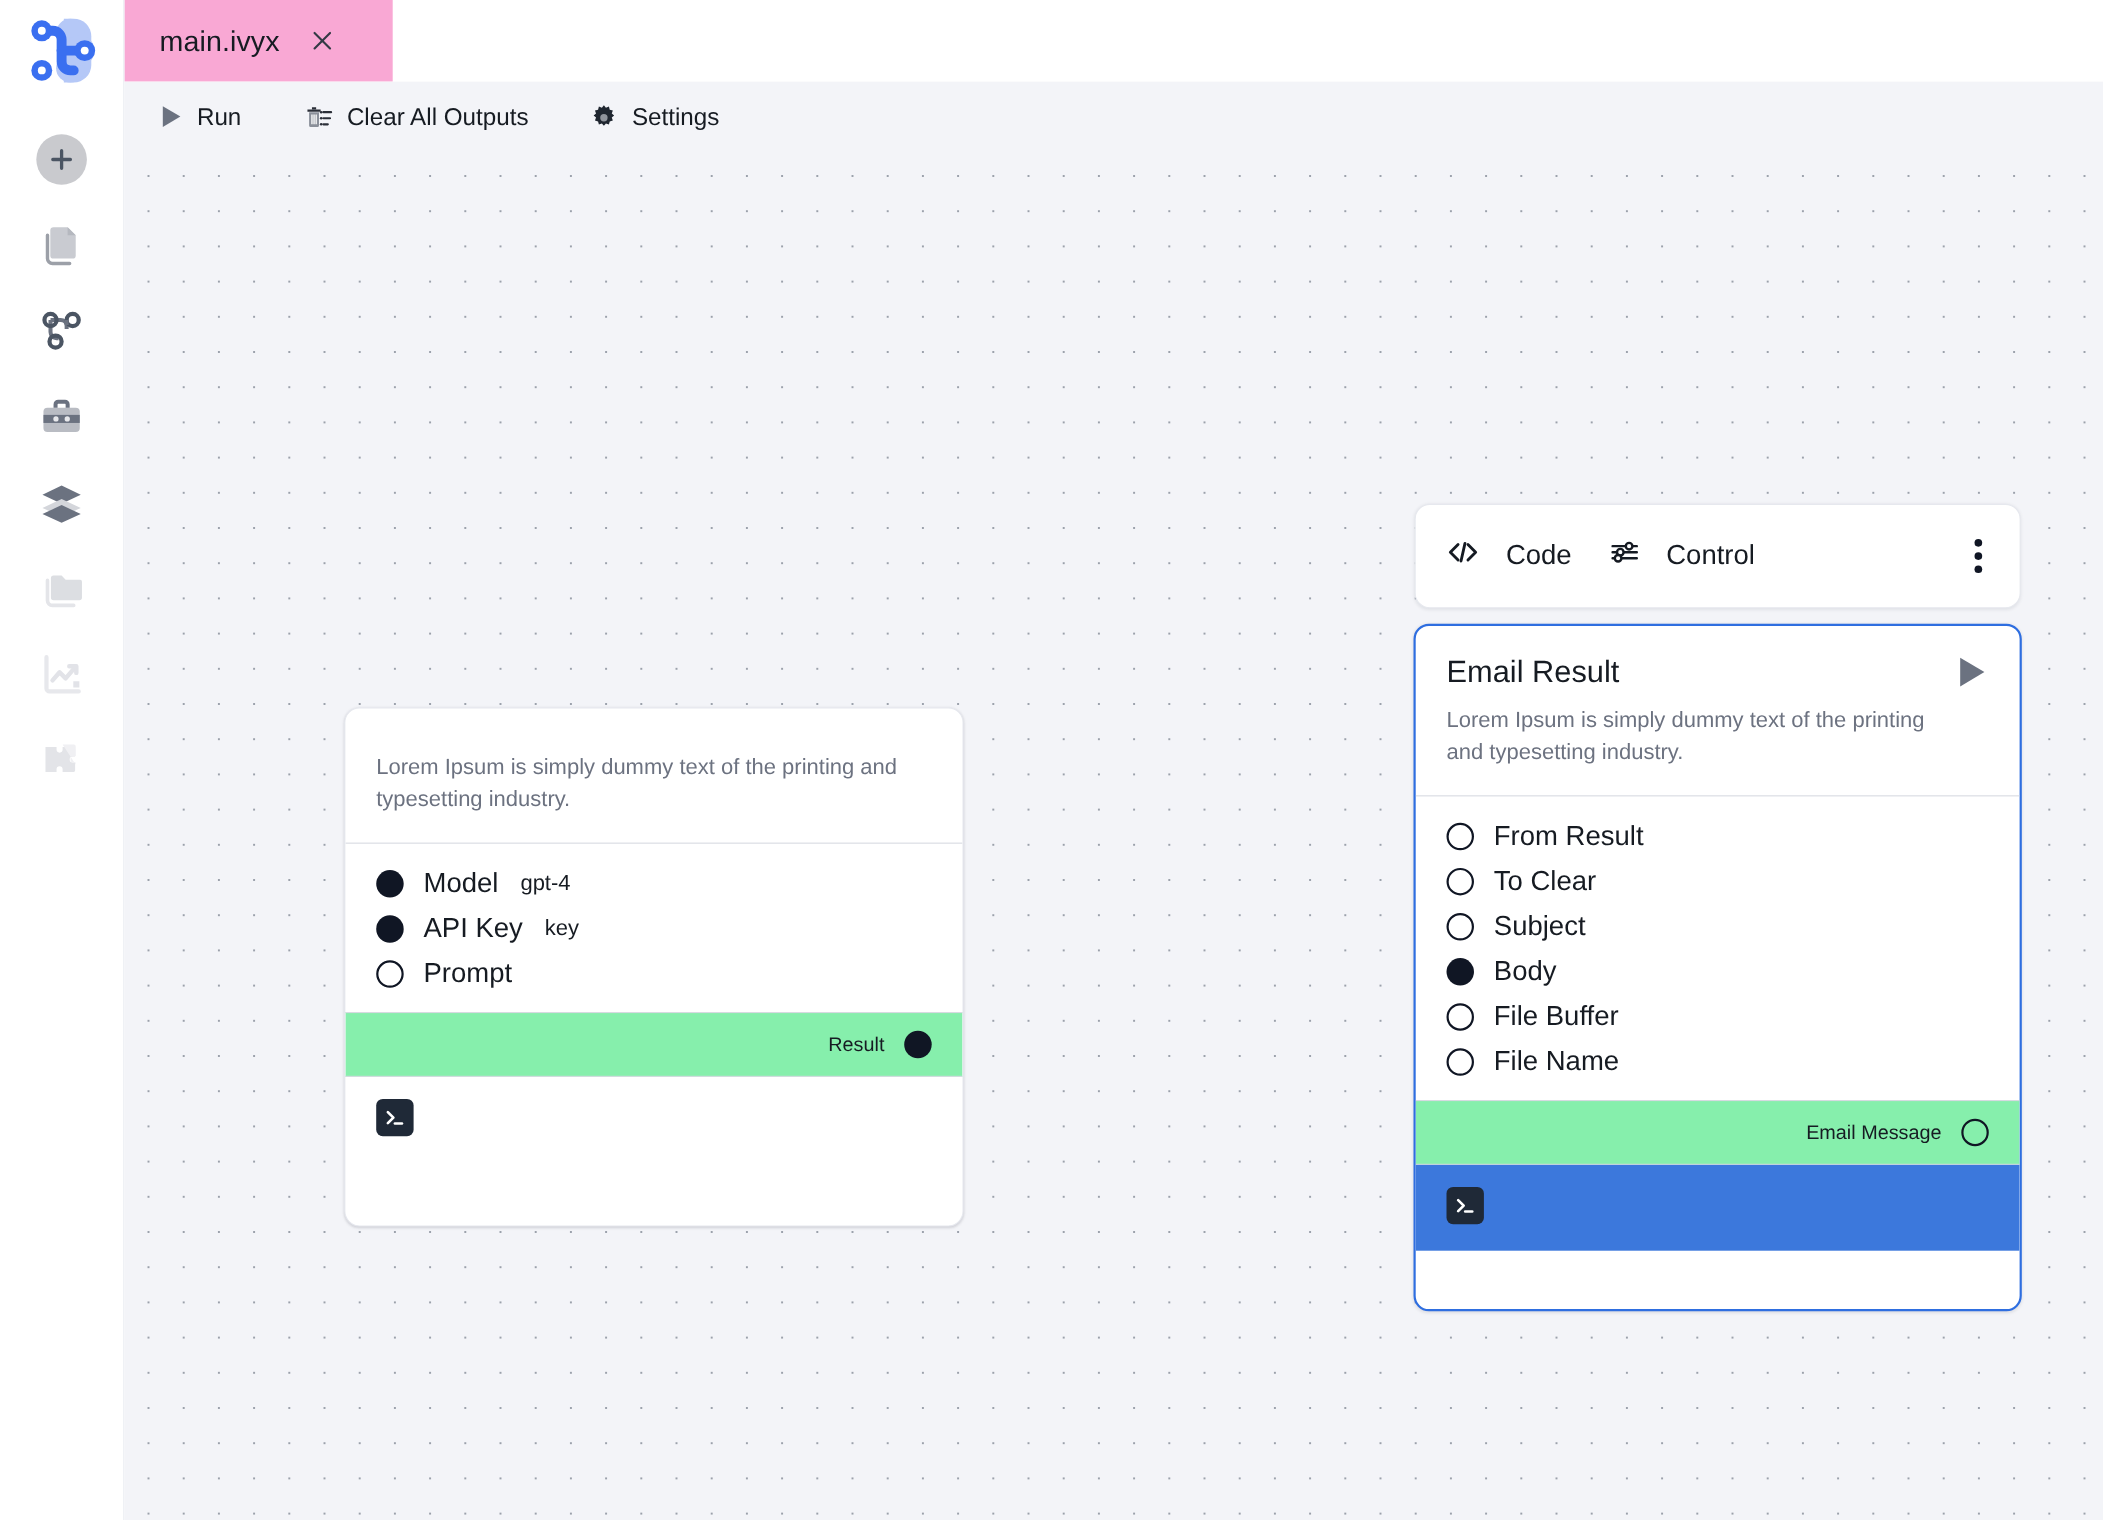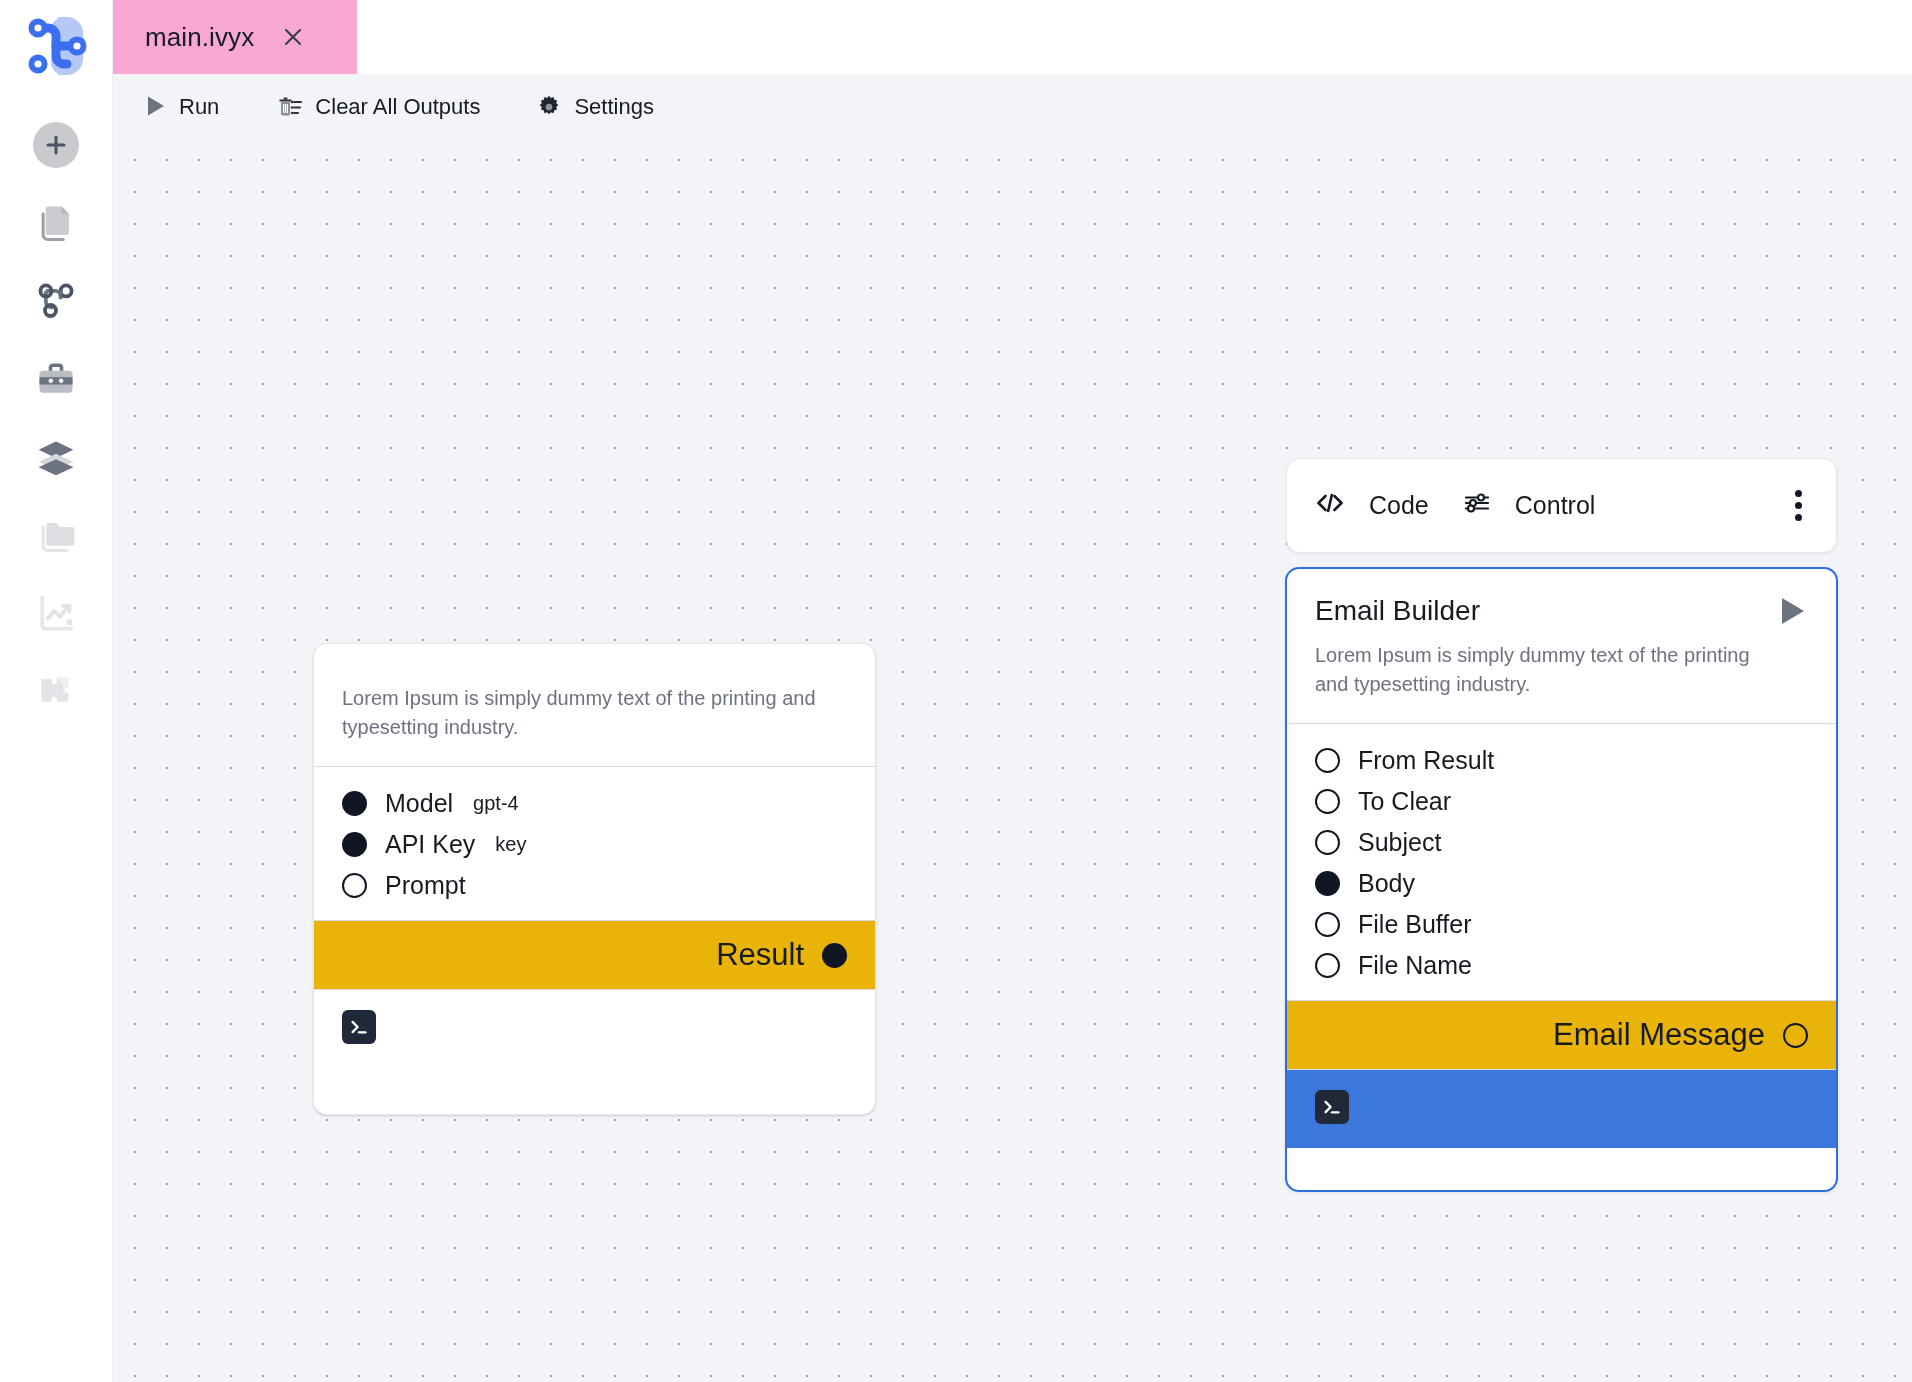--- a/index.html
+++ b/index.html
@@ -120,27 +120,27 @@
   .dot {
     width: 25px; height: 25px; border-radius: 50%;
     flex: 0 0 25px;
     cursor: pointer;
   }
   .dot.filled { background: #101624; }
   .dot.hollow { background: transparent; border: 2.4px solid #101624; }
   .port-val { font-size: 20px; color: #161b22; margin-left: 2px; }
 
   .out-row {
-    background: #eab308;
+    background: #86efac;
     border-top: 1px solid #d7dae1;
     border-bottom: 1px solid #d7dae1;
     display: flex; align-items: center; justify-content: flex-end;
     gap: 18px;
     padding: 16px 28px;
-    font-size: 31px; color: #161b22;
+    font-size: 18px; color: #161b22;
   }
   .node-foot {
     padding: 20px 28px 24px 28px;
     display:flex; align-items:center;
   }
   .node-foot.blue { background: #3c78dc; }
   .term-chip {
     width: 34px; height: 34px; border-radius: 6px;
     background: #1f2937; display:flex; align-items:center; justify-content:center;
     cursor: pointer;
@@ -378,21 +378,21 @@
               <path d="M5 6.5 L10.5 12 L5 17.5" fill="none" stroke="#ffffff" stroke-width="2.6" stroke-linecap="round" stroke-linejoin="round"></path>
               <path d="M12 17.8 h7" stroke="#ffffff" stroke-width="2.6" stroke-linecap="round"></path>
             </svg>
           </span>
         </div>
       </div>
 
       <div class="node selected" style="left:1172px; top:427px; width:553px; height:625px;">
         <div class="node-head">
           <div class="node-title-row">
-            <span class="node-title">Email Builder</span>
+            <span class="node-title">Email Result</span>
             <span class="play-btn">
               <svg width="30" height="32" viewBox="0 0 30 32">
                   <path d="M4 3 L26 16 L4 29 z" fill="#6b7280"></path>
                 </svg>
             </span>
           </div>
           <div class="node-desc">Lorem Ipsum is simply dummy text of the printing and typesetting industry.</div>
         </div>
         <div class="node-sep"></div>
 

